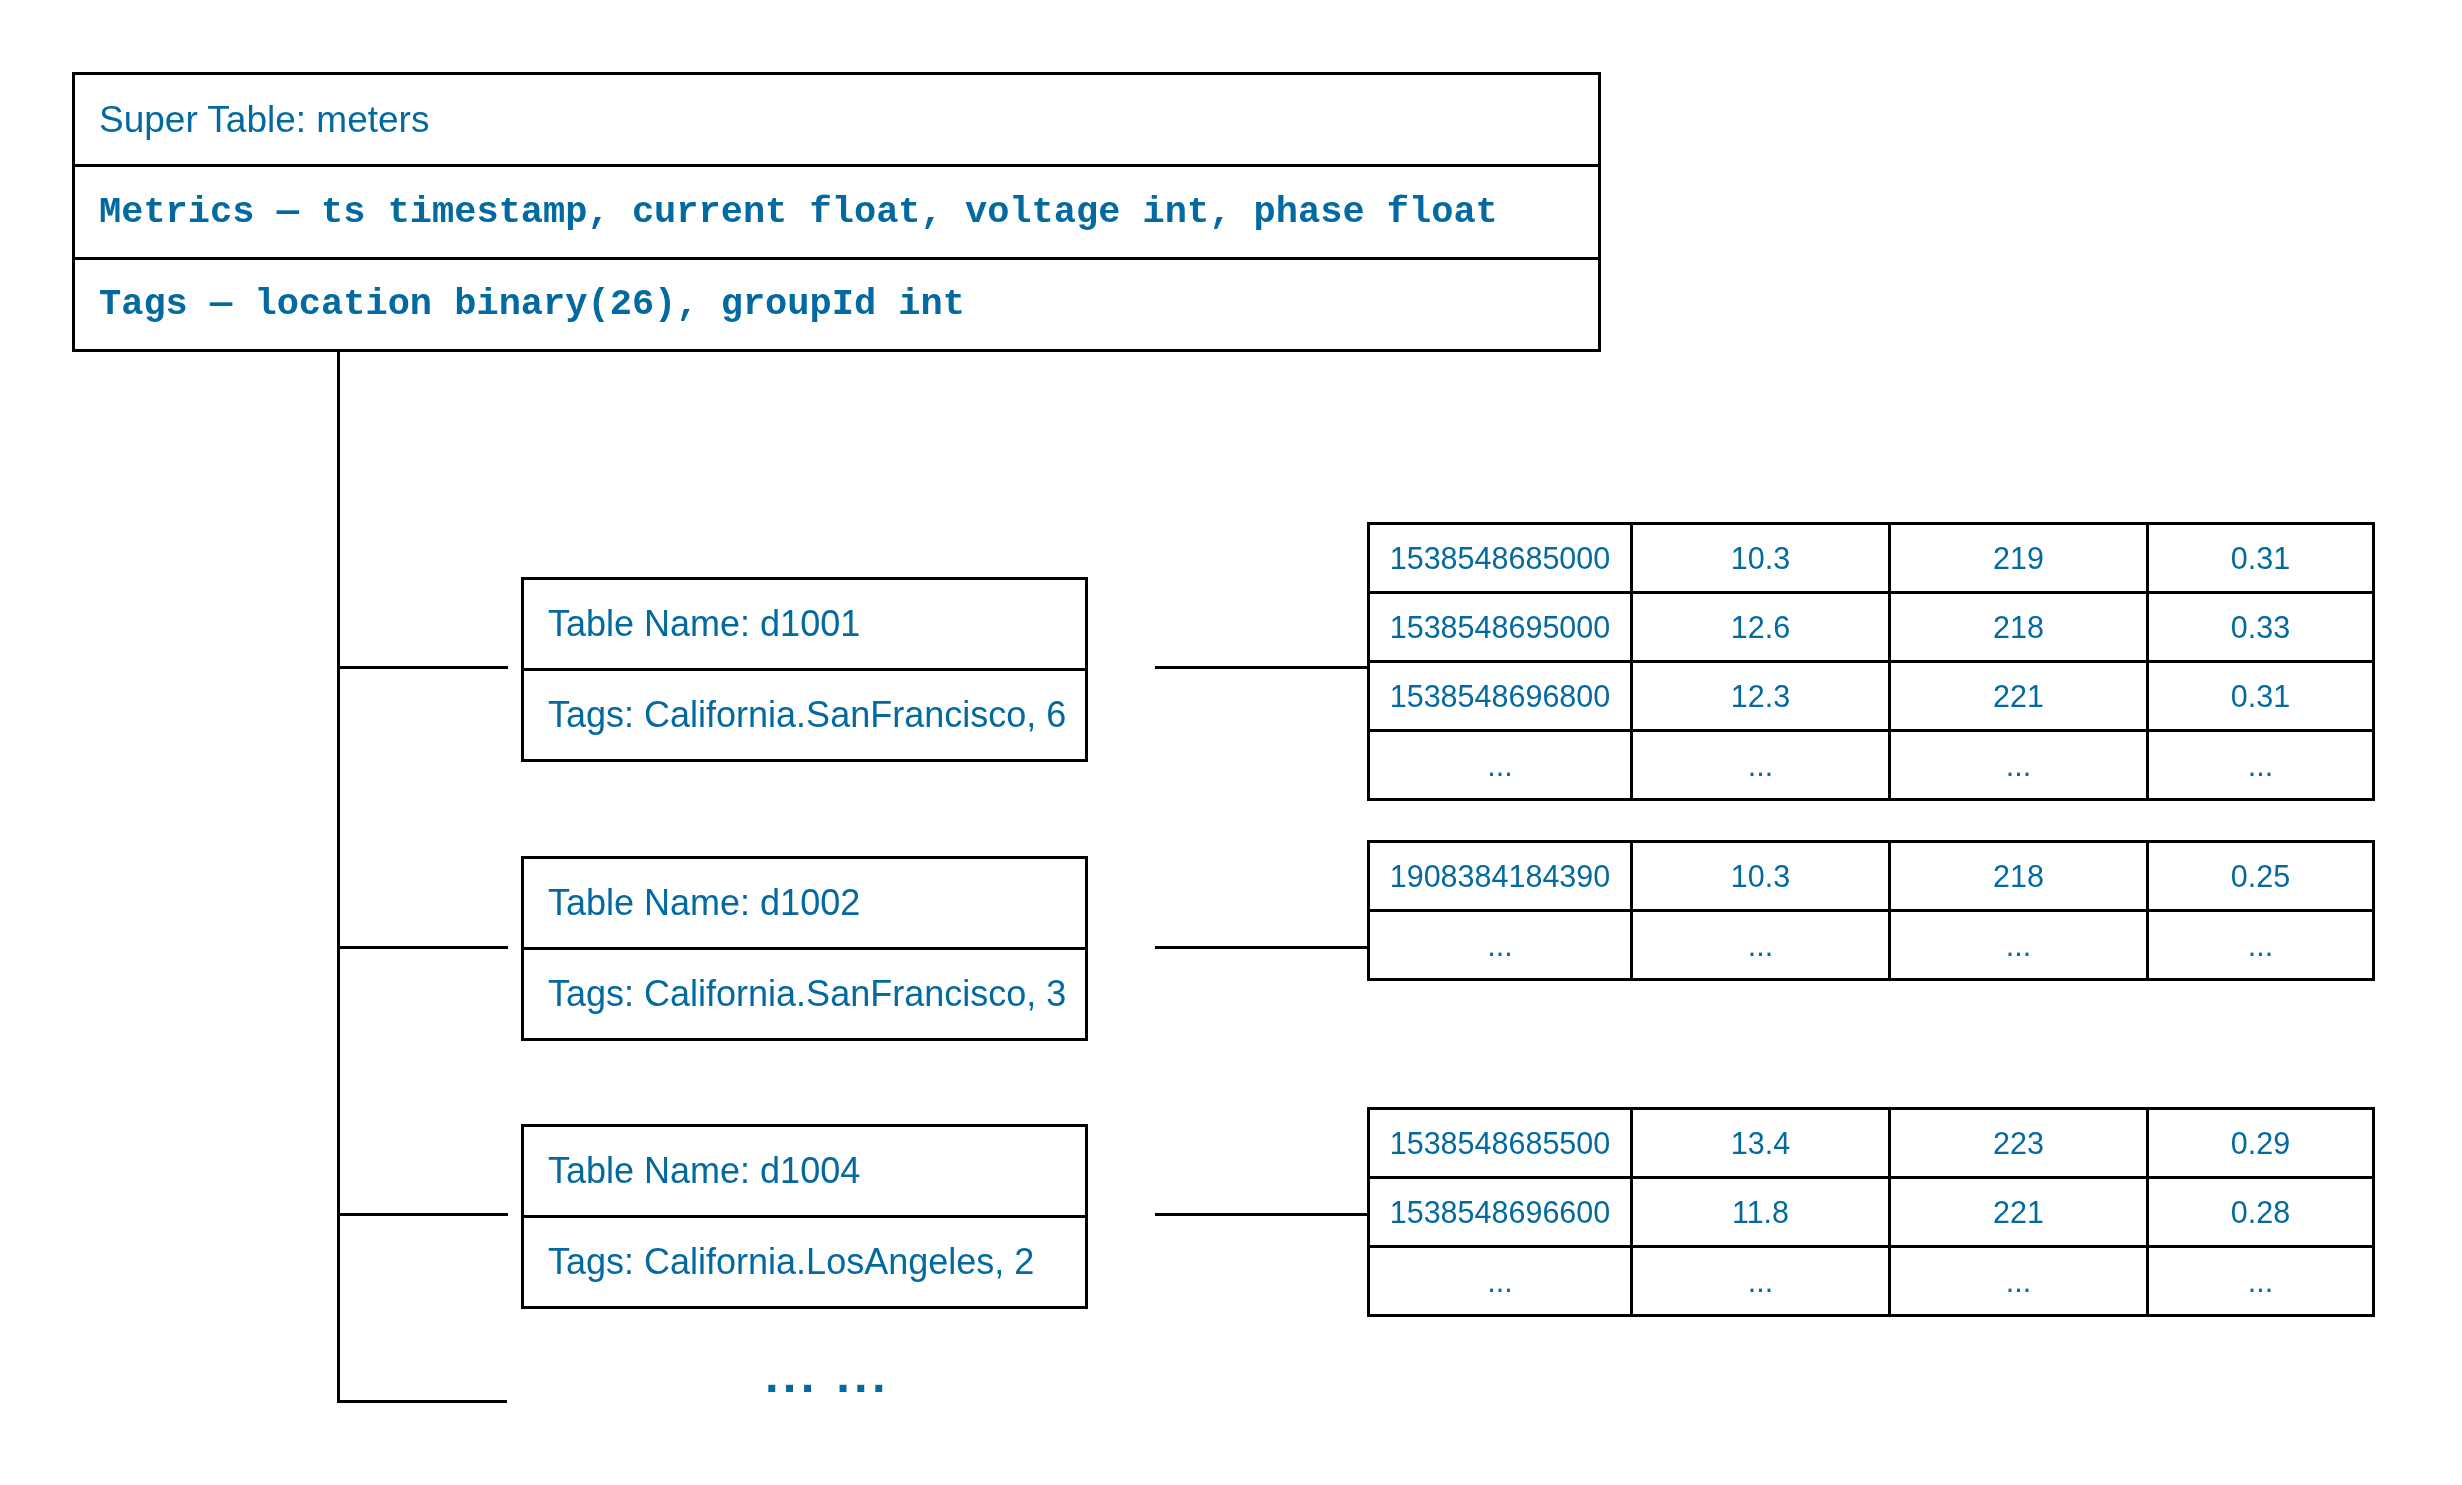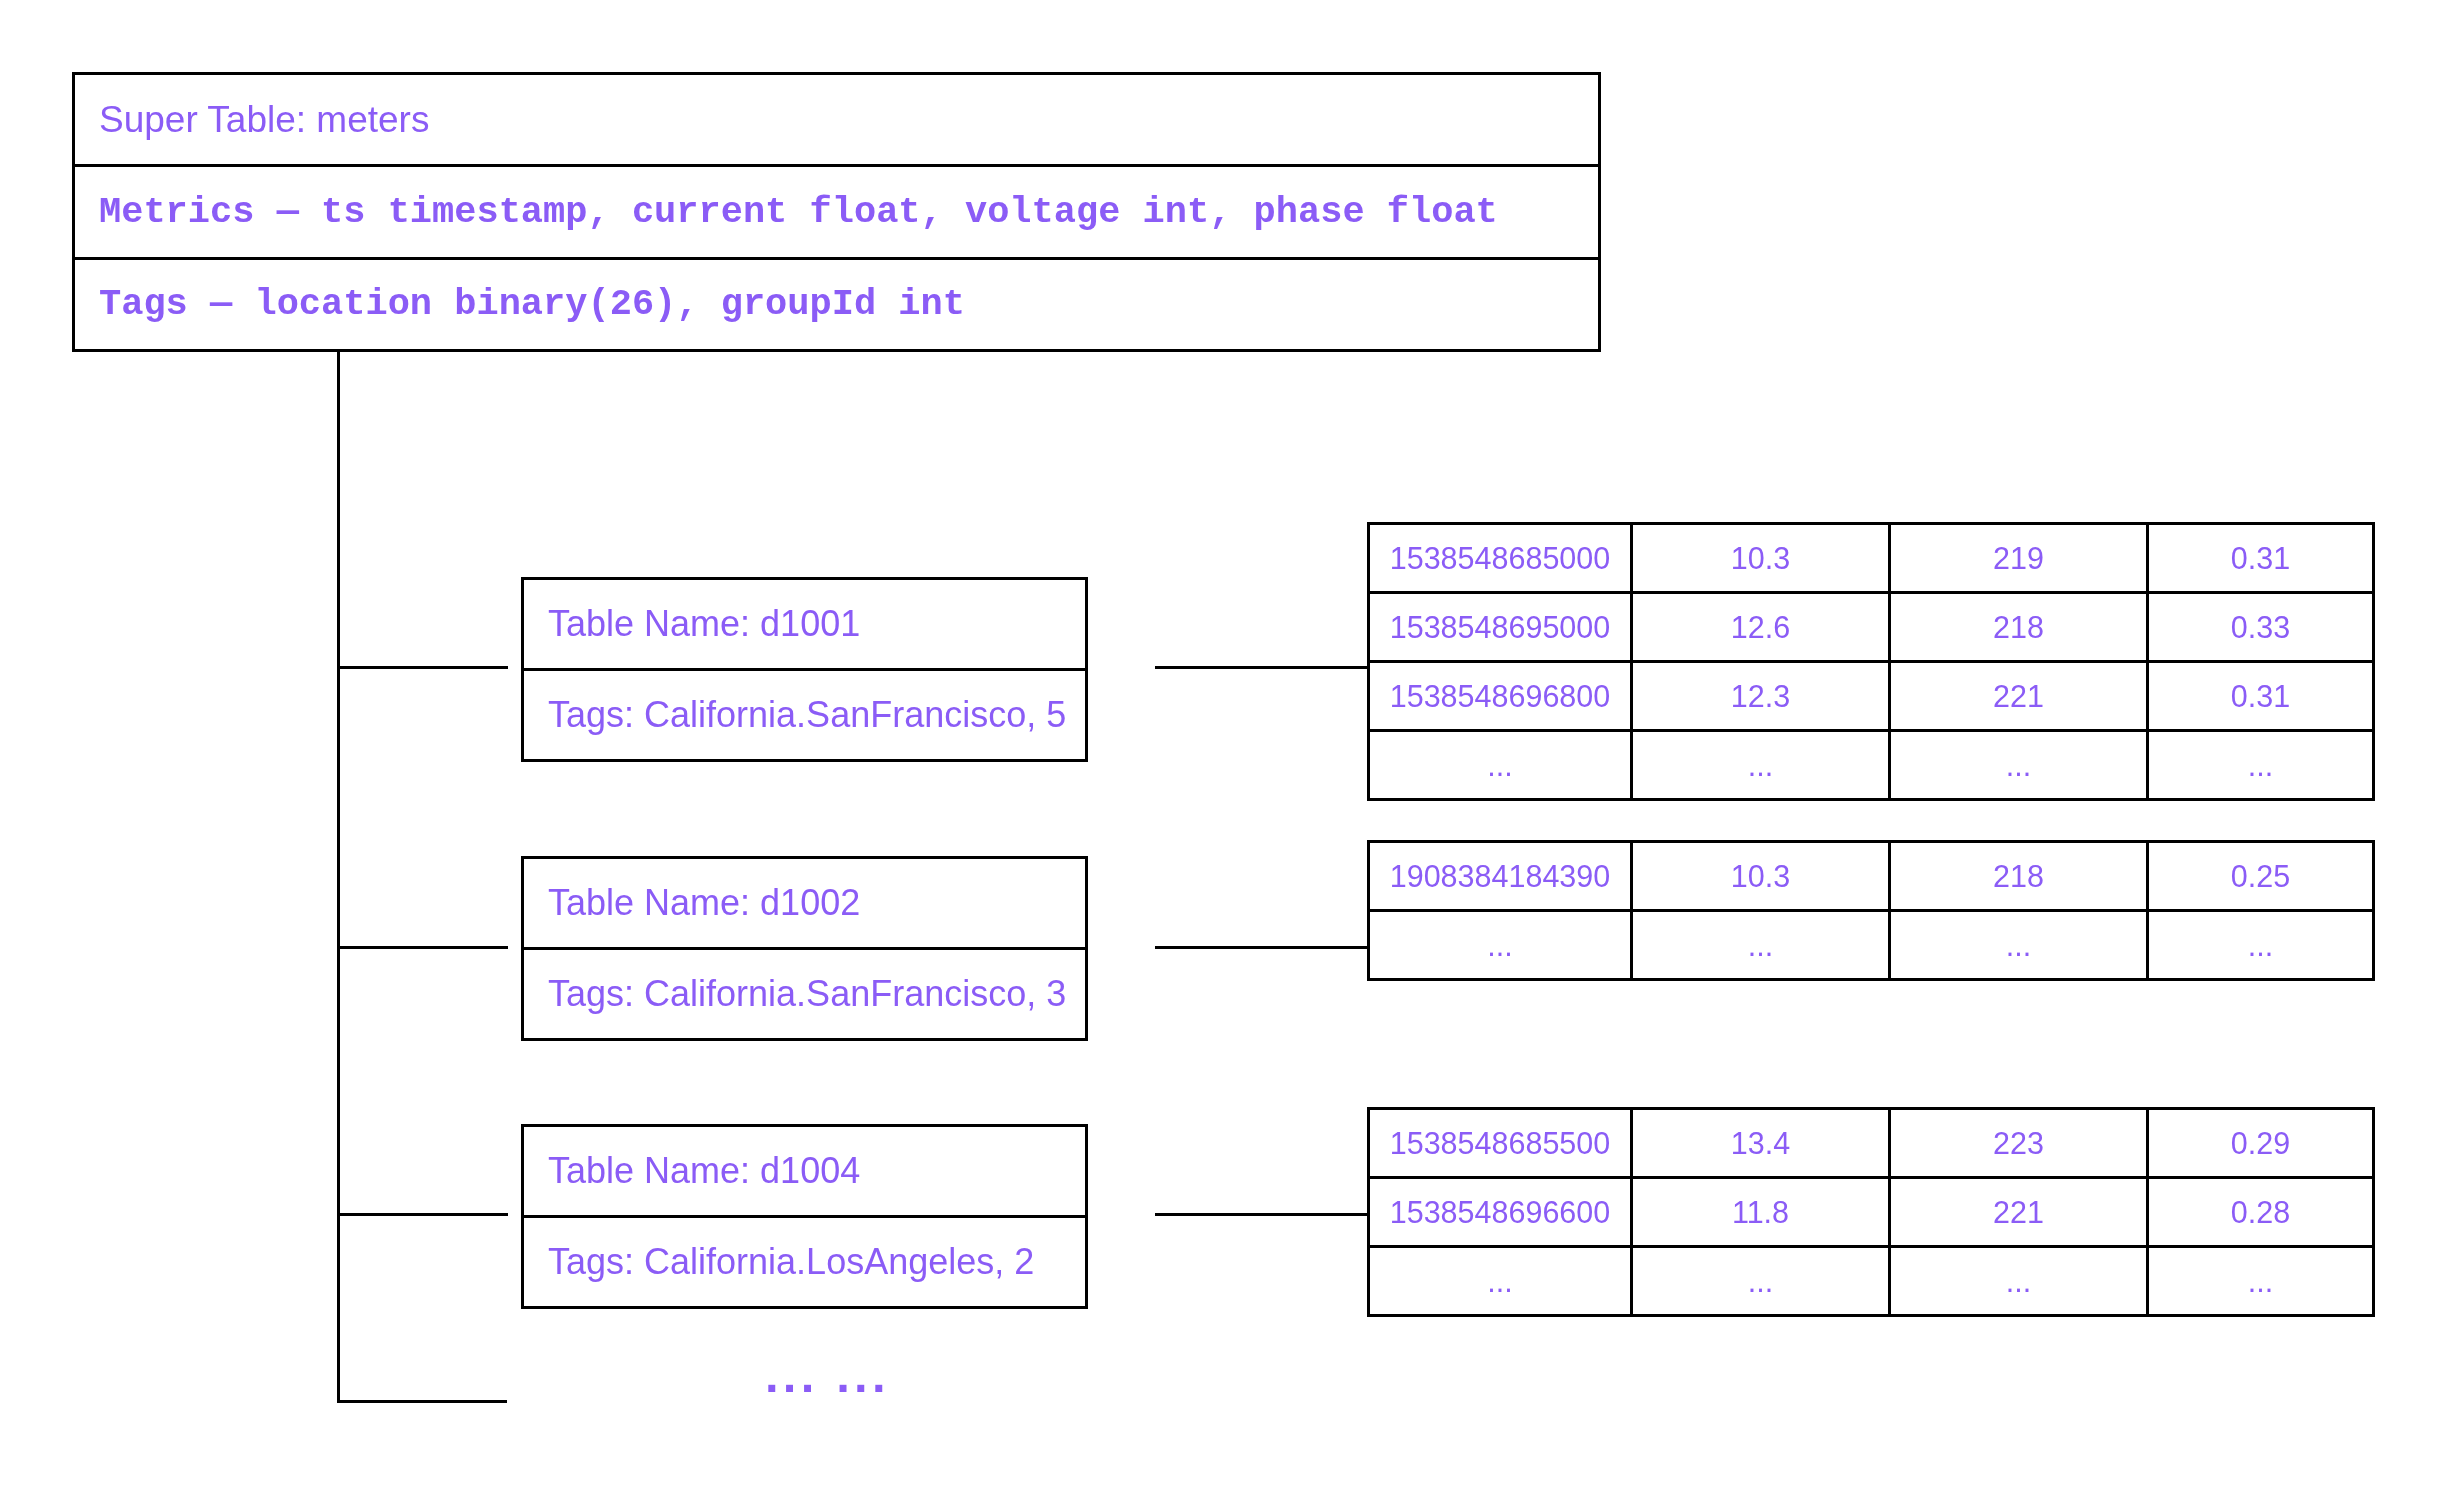--- a/index.html
+++ b/index.html
@@ -6,21 +6,21 @@
     margin: 0;
     padding: 0;
     background: #ffffff;
   }
   .canvas {
     position: relative;
     width: 2462px;
     height: 1486px;
     background: #ffffff;
     font-family: "Liberation Sans", sans-serif;
-    color: #8b5cf6;
+    color: #0369a1;
     overflow: hidden;
   }
 
   
   .super-box {
     position: absolute;
     left: 72px; top: 72px;
     width: 1529px; height: 280px;
     border: 3.4px solid #000;
     box-sizing: border-box;
@@ -141,21 +141,21 @@
   </div>
 
   <div class="v-line" style="left:337px; top:352px; height:1051px;"></div>
   <div class="h-line" style="left:337px; top:666px; width:171px;"></div>
   <div class="h-line" style="left:337px; top:946px; width:171px;"></div>
   <div class="h-line" style="left:337px; top:1213px; width:171px;"></div>
   <div class="h-line" style="left:337px; top:1400px; width:170px;"></div>
 
   <div class="device-box" style="top:577px;">
     <div class="device-row">Table Name: d1001</div>
-    <div class="device-row">Tags: California.SanFrancisco, 5</div>
+    <div class="device-row">Tags: California.SanFrancisco, 6</div>
   </div>
   <div class="device-box" style="top:856px;">
     <div class="device-row">Table Name: d1002</div>
     <div class="device-row">Tags: California.SanFrancisco, 3</div>
   </div>
   <div class="device-box" style="top:1124px;">
     <div class="device-row">Table Name: d1004</div>
     <div class="device-row">Tags: California.LosAngeles, 2</div>
   </div>
 

